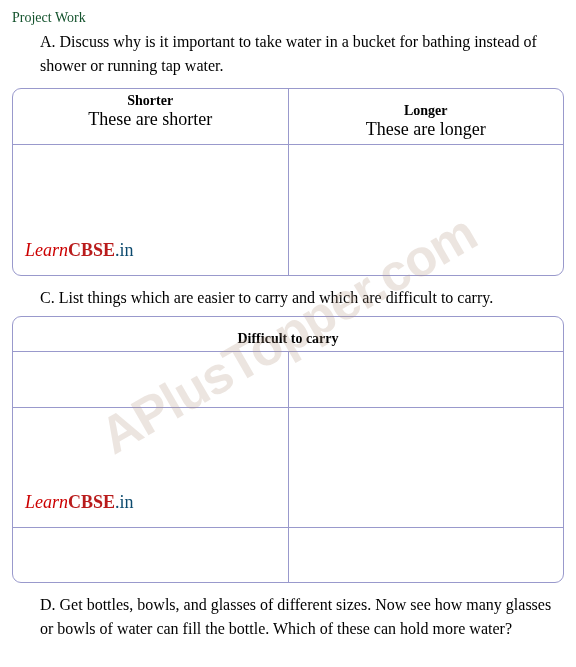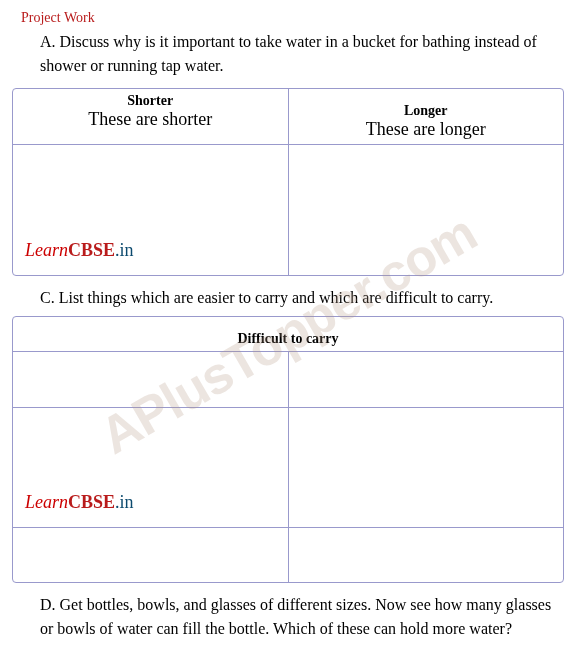--- a/index.html
+++ b/index.html
@@ -29,40 +29,39 @@
       color: rgba(180, 150, 130, 0.25);
       font-family: Arial, sans-serif;
       font-weight: bold;
       pointer-events: none;
       white-space: nowrap;
       z-index: 10;
       letter-spacing: -1px;
     }
 
     .project-title {
-      color: #b91c1c;
+      color: #14532d;
       font-size: 14px;
       margin-bottom: 4px;
-      margin-left: 9px;
     }
 
     .question-block {
       margin-bottom: 10px;
     }
 
     .question-text {
       font-size: 16px;
       line-height: 1.5;
       margin-bottom: 6px;
       margin-left: 28px;
     }
 
     .table-container {
       border: 1.5px solid #9999cc;
-      border-radius: 4px;
+      border-radius: 9px;
       overflow: hidden;
       margin-bottom: 10px;
       width: 100%;
     }
 
     .table-header-row {
       display: flex;
       border-bottom: 1.5px solid #9999cc;
     }
 

